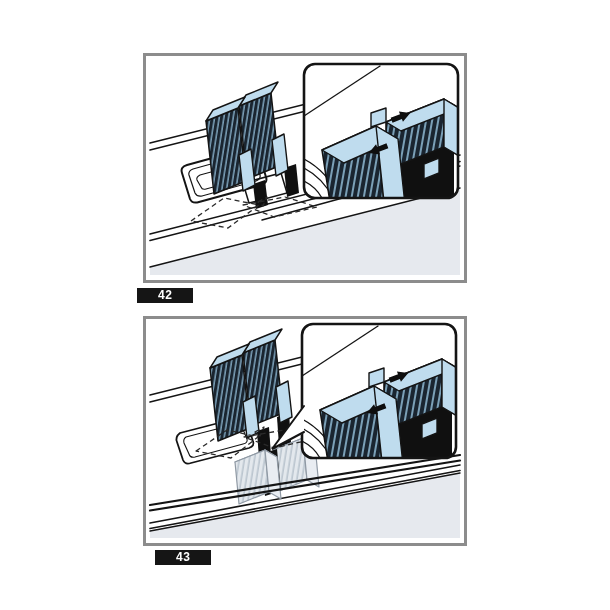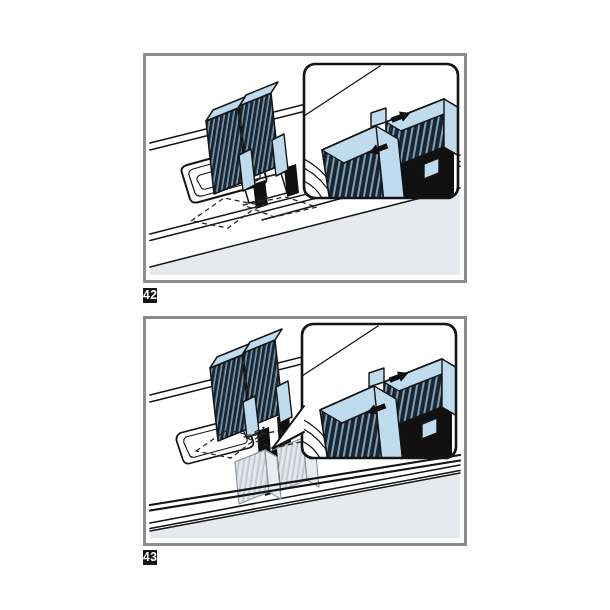--- a/index.html
+++ b/index.html
@@ -24,28 +24,28 @@
     overflow:hidden;
   }
   .panel{
     position:absolute;width:324px;height:230px;
     border:3px solid var(--c-panel_border,#8c8c8c);
     box-sizing:border-box;background:#fff;
   }
   #panel-42{left:143px;top:53px;}
   #panel-43{left:143px;top:316px;}
   .fig-label{
-    position:absolute;left:143px;
+    position:absolute;left:137px;
     background:var(--c-label_bg,#151515);
     color:var(--c-label_text,#fff);
     font-size:12px;font-weight:bold;line-height:15px;
-    padding:0 0;letter-spacing:0.5px;
+    padding:0 21px;letter-spacing:0.5px;
   }
   #label-42{top:288px;}
-  #label-43{top:550px;}
+  #label-43{top:550px;margin-left:18px;}
   svg{display:block;}
   .ln{stroke:var(--c-outline,#141414);fill:none;stroke-linecap:round;}
   .blue{fill:var(--c-accent_blue,#bfdcee);stroke:var(--c-outline,#141414);stroke-width:1.4;stroke-linejoin:round;}
   .blk{fill:#101010;stroke:none;}
   .stripedM{fill:url(#ribsMain);stroke:var(--c-outline,#141414);stroke-width:1.5;stroke-linejoin:round;}
   .stripedI{fill:url(#ribsInset);stroke:var(--c-outline,#141414);stroke-width:1.6;stroke-linejoin:round;}
   .ghostTop{fill:#f1f4f8;stroke:var(--c-ghost_edge,#8f99a4);stroke-width:1.2;stroke-linejoin:round;}
   .ghostFace{fill:url(#ribsGhost);stroke:var(--c-ghost_edge,#8f99a4);stroke-width:1.2;stroke-linejoin:round;}
   .ghostEnd{fill:#e9edf2;stroke:var(--c-ghost_edge,#8f99a4);stroke-width:1.2;stroke-linejoin:round;}
   .dash{stroke:#2a2a2a;fill:none;stroke-width:1.3;stroke-dasharray:5 3.5;stroke-linejoin:round;}

